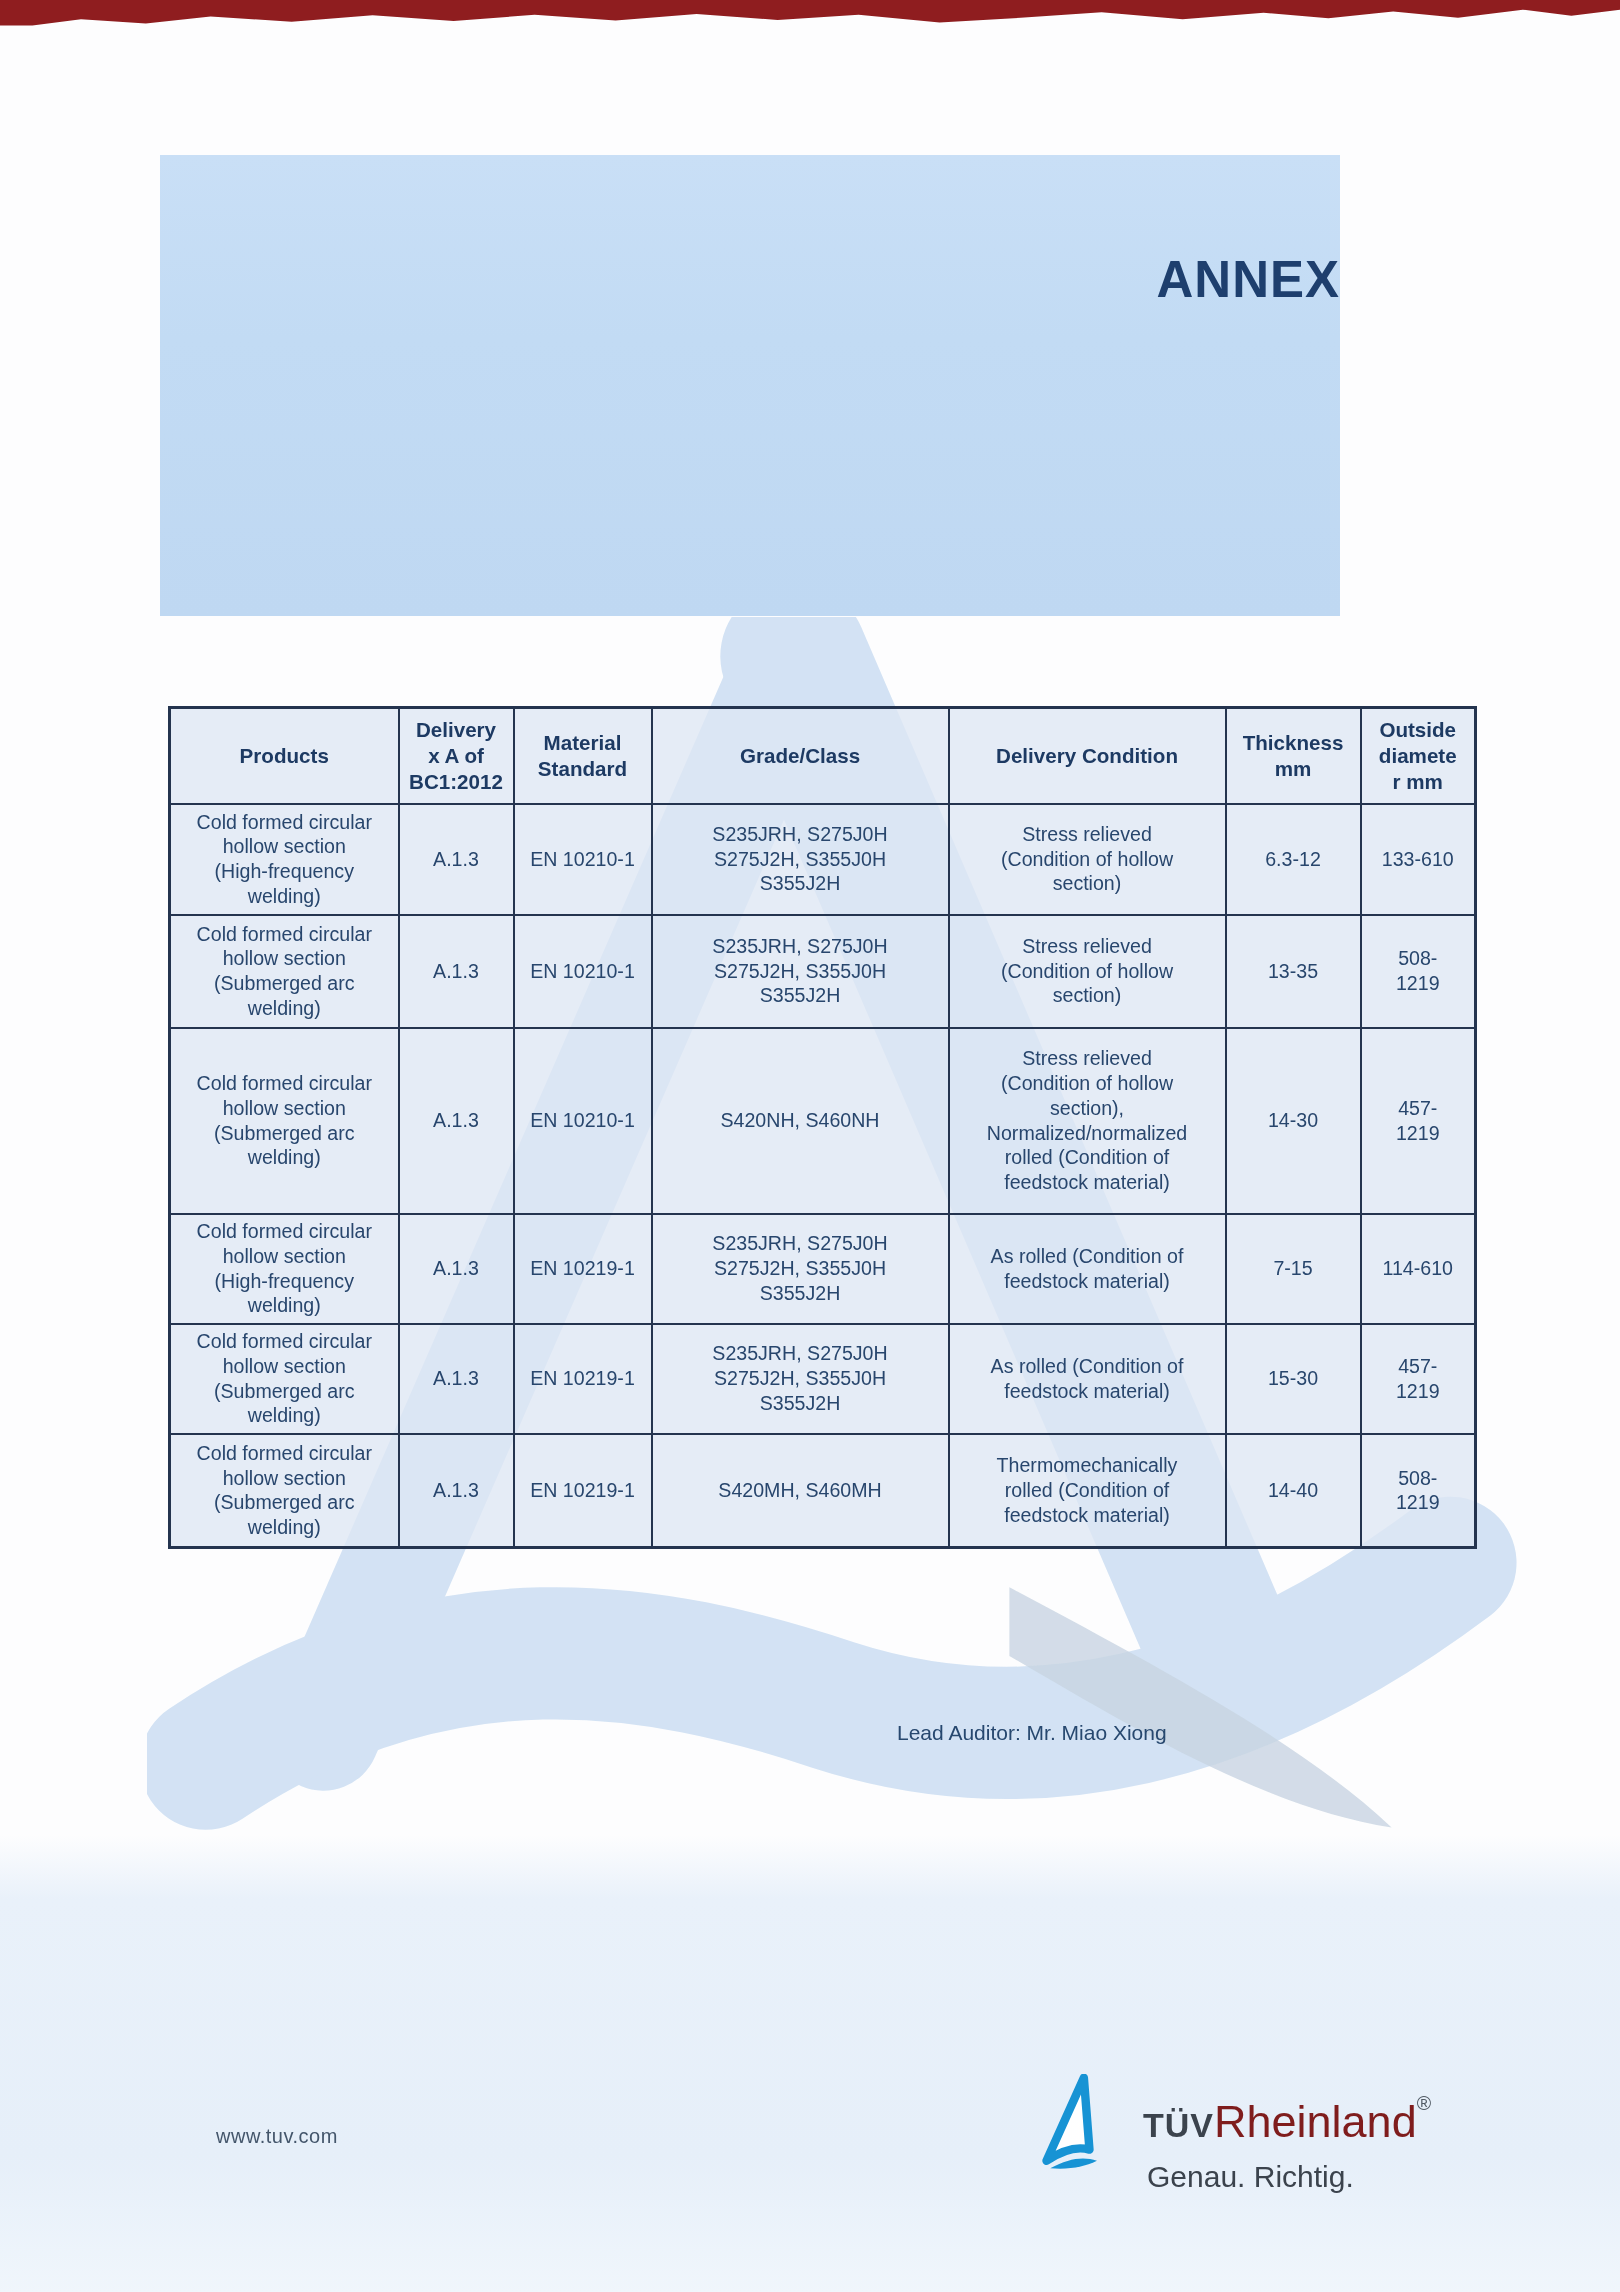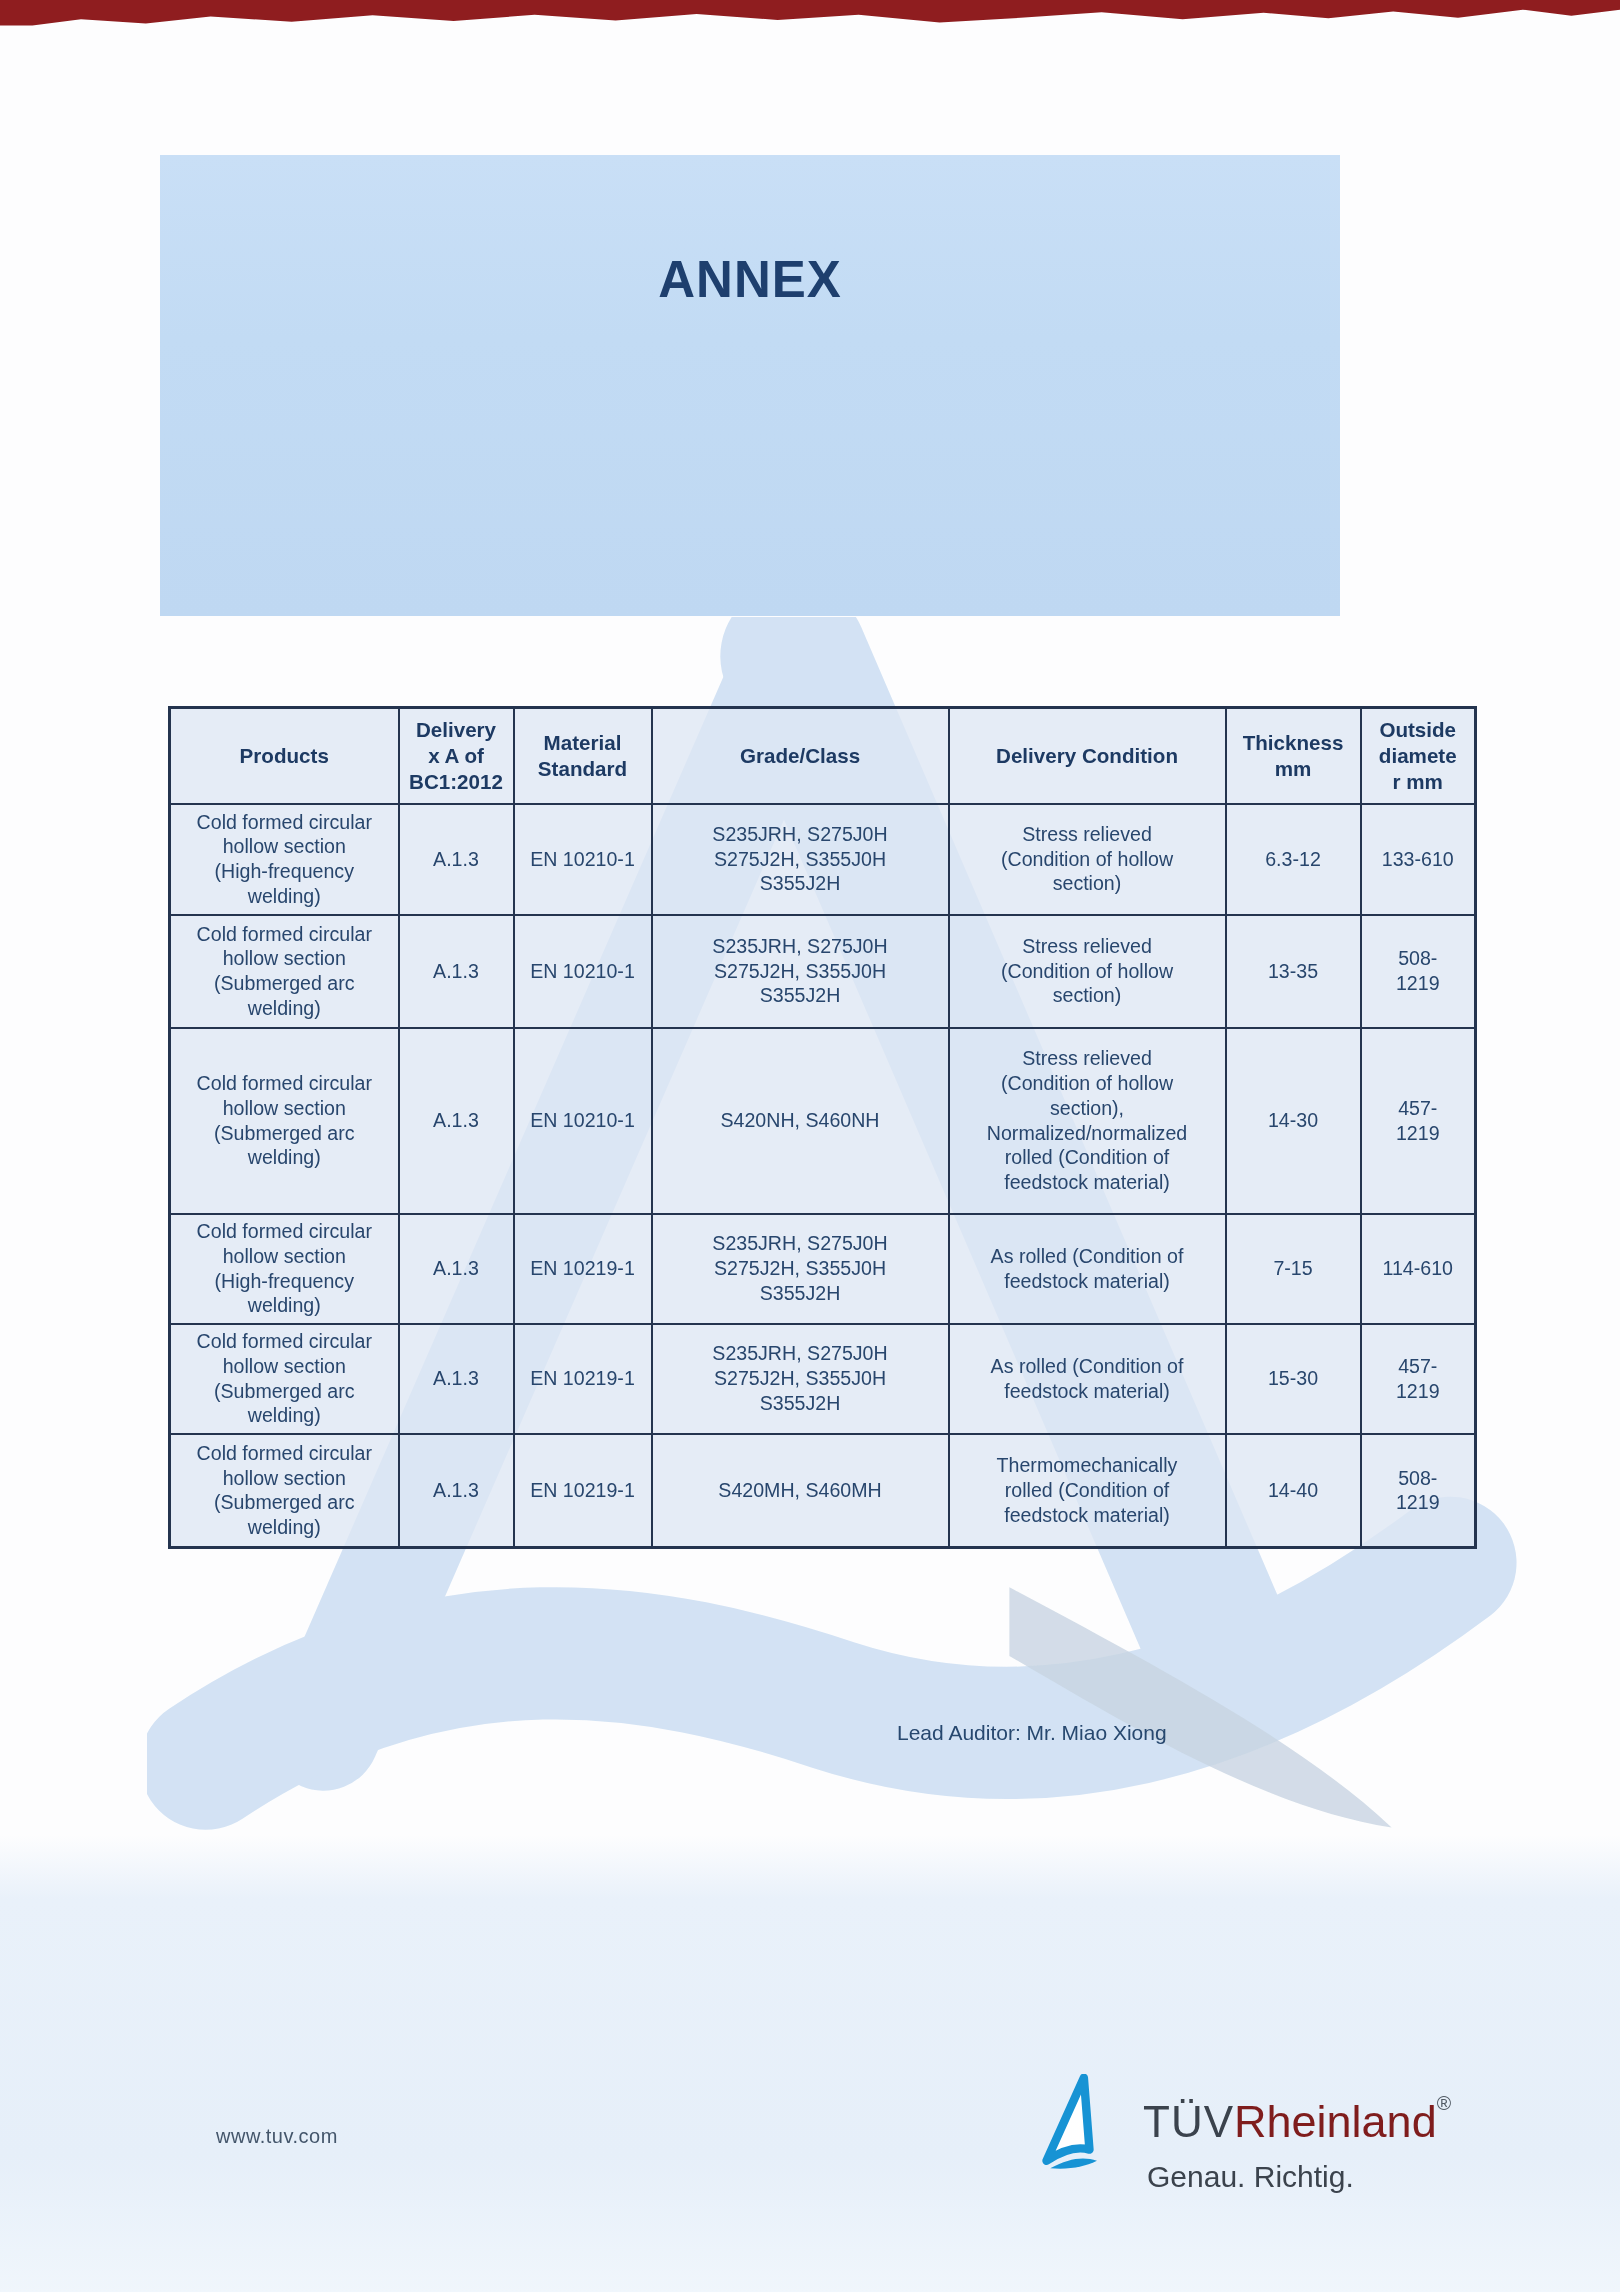--- a/index.html
+++ b/index.html
@@ -15,21 +15,21 @@
     position:absolute;left:0;top:0;width:1620px;height:25.5px;
     background:#8f1d1f;
     clip-path:polygon(0% 0%,100% 0%,100% 38%,97% 62%,94% 38%,90% 70%,86% 45%,82% 72%,78% 50%,73% 75%,68% 48%,63% 70%,58% 88%,53% 58%,48% 78%,43% 55%,38% 80%,33% 58%,28% 82%,23% 60%,18% 85%,13% 65%,9% 92%,5% 75%,2% 100%,0% 100%);
     z-index:3;
   }
   
   .header-box{
     position:absolute;left:160px;top:155px;width:1180px;height:461px;
     background:linear-gradient(180deg,#c9dff6 0%,#c2dbf4 40%,#bfd8f2 100%);
     z-index:1;
-    text-align:center;
+    text-align:right;
     padding-top:86px;box-sizing:border-box;
   }
   .title-line{
     font-size:51px;font-weight:bold;color:#1e3f6e;
     line-height:78px;letter-spacing:1px;
   }
   
   .watermark{
     position:absolute;left:147px;top:617px;width:1372px;height:1235px;
     z-index:0;opacity:0.9;
@@ -71,21 +71,21 @@
     background:linear-gradient(180deg,rgba(233,241,250,0) 0%,#e9f1fa 14%,#e6eff9 70%,#f0f6fc 100%);
     z-index:0;
   }
   .website{
     position:absolute;left:216px;top:2125px;z-index:2;
     font-size:20px;color:#44566b;letter-spacing:0.5px;
   }
   .logo-group{position:absolute;left:1035px;top:2070px;z-index:2;}
   .logo-triangle{position:absolute;left:0;top:3.9px;width:94px;height:98px;}
   .brand-line{position:absolute;left:108px;top:21.6px;white-space:nowrap;}
-  .brand-tuv{font-size:44px;font-weight:normal;color:#3b434d;letter-spacing:1px;text-align:center;}
+  .brand-tuv{font-size:34px;font-weight:bold;color:#3b434d;letter-spacing:1px;text-align:center;}
   .brand-rest{font-size:45px;font-weight:normal;color:#7f1d1d;}
   .brand-reg{font-size:19.6px;color:#515a64;vertical-align:27.4px;}
   .brand-tagline{position:absolute;left:112px;top:90px;font-size:30px;color:#3b434d;white-space:nowrap;}
 </style>
 </head>
 <body>
 
 <div class="page">
 
   <div class="top-red-band"></div>

